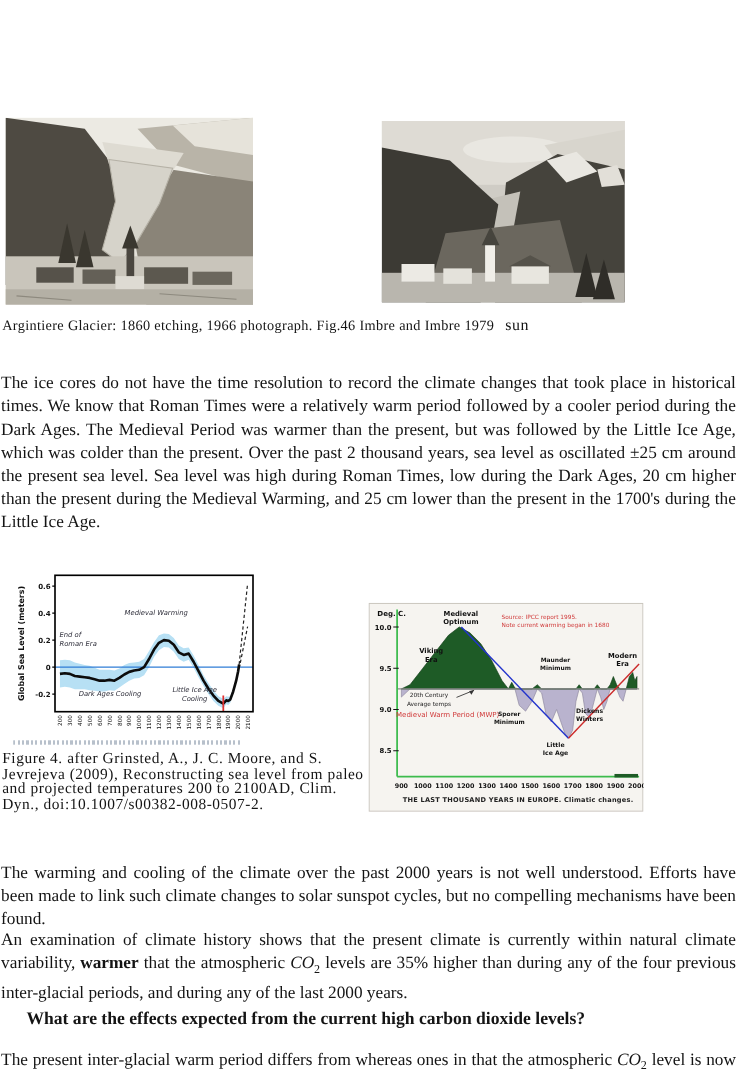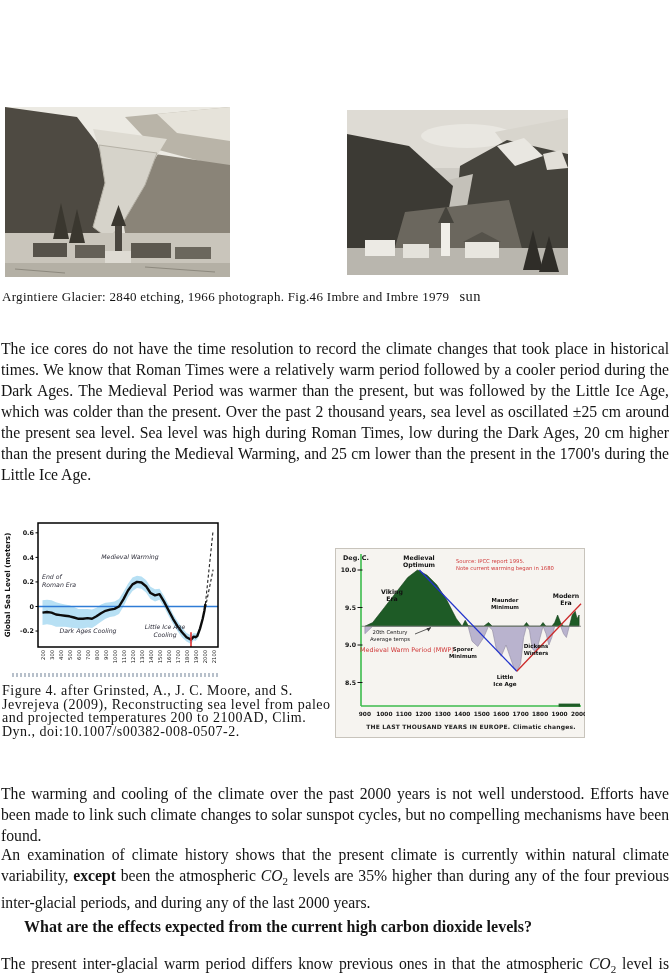--- a/index.html
+++ b/index.html
@@ -14,21 +14,21 @@
   #photo-caption .suffix{font-size:14.5px;letter-spacing:0.5px;margin-left:10px;}
   .para{position:absolute;left:1px;width:668px;font-size:15.7px;line-height:21.1px;text-align:justify;}
   #para1{top:322px;}
   #para2{top:759px;margin-top:24px;}
   #para3{top:828px;}
   #heading{top:900px;font-weight:bold;font-size:16px;margin-left:23px;}
   #para4{top:937px;}
   .m{font-style:italic;}
   .m sub{font-size:11px;font-style:normal;}
   b.x{font-weight:bold;}
-  #fig4-chart{position:absolute;top:519px;left:2px;width:232px;height:158px;}
+  #fig4-chart{position:absolute;top:519px;left:14px;width:232px;height:158px;}
   #fig4-footnote{position:absolute;top:673px;left:12px;width:208px;height:4px;opacity:.55;
      background:repeating-linear-gradient(90deg,#7d8da0 0 2px,#ffffff00 2px 4px);}
   #fig4-caption{position:absolute;top:684px;left:2px;width:338px;font-size:14px;line-height:13.7px;letter-spacing:0.5px;}
   #fig-right{position:absolute;top:548px;left:335px;width:250px;height:218px;}
   svg{display:block;}
   svg text{font-family:"DejaVu Sans",sans-serif;}
 </style>
 </head>
 <body>
 
@@ -76,21 +76,21 @@
     <rect x="118" y="132" width="34" height="16" fill="#e8e6df"></rect>
     <polygon points="116,132 135,122 154,132" fill="#55524a"></polygon>
     <rect x="94" y="112" width="9" height="34" fill="#f0eee8"></rect>
     <polygon points="91,113 107,113 99,96" fill="#46443d"></polygon>
     <polygon points="186,120 196,160 176,160" fill="#2f2d28"></polygon>
     <polygon points="202,126 212,162 192,162" fill="#2f2d28"></polygon>
   </svg>
 </div>
 
 <div id="photo-caption">
-  <span>Argintiere Glacier: 2840 etching, 1966 photograph. Fig.46 Imbre and Imbre 1979</span><span class="suffix">sun</span>
+  <span>Argintiere Glacier: 1860 etching, 1966 photograph. Fig.46 Imbre and Imbre 1979</span><span class="suffix">sun</span>
 </div>
 
 <p class="para" id="para1">The ice cores do not have the time resolution to record the climate changes that took place in historical times. We know that Roman Times were a relatively warm period followed by a cooler period during the Dark Ages. The Medieval Period was warmer than the present, but was followed by the Little Ice Age, which was colder than the present. Over the past 2 thousand years, sea level as oscillated ±25 cm around the present sea level. Sea level was high during Roman Times, low during the Dark Ages, 20 cm higher than the present during the Medieval Warming, and 25 cm lower than the present in the 1700's during the Little Ice Age.</p>
 
 <div id="fig4-chart">
   <svg id="fig4svg" viewBox="0 0 232 158" width="232" height="158">
       <rect x="36" y="4" width="180" height="124" fill="#ffffff"></rect>
       <polygon points="40.5,81.3 45.0,80.7 49.5,81.3 54.0,83.2 58.5,84.4 63.0,85.6 67.5,86.3 72.0,88.1 76.5,89.9 81.0,89.9 85.5,89.9 90.0,90.6 94.5,88.7 99.0,85.6 103.5,83.8 108.0,83.2 112.5,82.6 117.0,80.1 121.5,72.8 126.0,64.8 130.5,58.6 135.0,56.8 139.5,57.4 144.0,61.1 148.5,67.8 153.0,70.3 157.5,69.7 162.0,77.0 166.5,85.6 171.0,94.9 175.5,102.2 180.0,108.4 184.5,113.9 189.0,116.3 191.7,113.9 193.5,114.5 195.3,113.9 198.0,107.1 200.7,97.9 202.5,89.9 203.4,83.8 203.4,86.3 202.5,92.4 200.7,101.6 198.0,112.0 195.3,120.0 193.5,121.9 191.7,121.2 189.0,124.9 184.5,122.5 180.0,118.2 175.5,112.0 171.0,104.7 166.5,96.7 162.0,88.1 157.5,80.7 153.0,82.6 148.5,80.1 144.0,73.4 139.5,69.7 135.0,69.1 130.5,72.1 126.0,78.3 121.5,87.5 117.0,94.9 112.5,97.3 108.0,97.9 103.5,99.8 99.0,102.8 94.5,105.9 90.0,109.0 85.5,108.4 81.0,109.6 76.5,109.6 72.0,109.0 67.5,108.4 63.0,107.7 58.5,107.7 54.0,107.7 49.5,105.9 45.0,105.3 40.5,105.9" fill="#b7e0f4"></polygon>
       <line x1="36" x2="216" y1="87.48514851485149" y2="87.48514851485149" stroke="#2f7cd6" stroke-width="1.3"></line>
       <polyline points="203.4,85.0 211.1,11.4" fill="none" stroke="#222" stroke-width="1.1" stroke-dasharray="3,2.3"></polyline>
@@ -192,17 +192,17 @@
       <text x="128" y="110.4" text-anchor="middle" font-size="5.4" font-weight="bold" fill="#111111">Minimum</text>
       <text x="170" y="131" text-anchor="middle" font-size="5.6" font-weight="bold" fill="#111111">Little</text>
       <text x="170" y="138.4" text-anchor="middle" font-size="5.6" font-weight="bold" fill="#111111">Ice Age</text>
       <text x="201" y="100" text-anchor="middle" font-size="5.6" font-weight="bold" fill="#111111">Dickens</text>
       <text x="201" y="107.4" text-anchor="middle" font-size="5.6" font-weight="bold" fill="#111111">Winters</text>
     </svg>
 </div>
 
 <p class="para" id="para2">The warming and cooling of the climate over the past 2000 years is not well understood. Efforts have been made to link such climate changes to solar sunspot cycles, but no compelling mechanisms have been found.</p>
 
-<p class="para" id="para3"><span>An examination of climate history shows that the present climate is currently within natural climate variability, </span><b class="x">except</b><span> been the atmospheric </span><span class="m"><span>CO</span><sub>2</sub></span><span> levels are 35% higher than during any of the four previous inter-glacial periods, and during any of the last 2000 years.</span></p>
+<p class="para" id="para3"><span>An examination of climate history shows that the present climate is currently within natural climate variability, </span><b class="x">warmer</b><span> that the atmospheric </span><span class="m"><span>CO</span><sub>2</sub></span><span> levels are 35% higher than during any of the four previous inter-glacial periods, and during any of the last 2000 years.</span></p>
 
 <p class="para" id="heading">What are the effects expected from the current high carbon dioxide levels?</p>
 
-<p class="para" id="para4"><span>The present inter-glacial warm period differs know previous ones in that the atmospheric </span><span class="m"><span>CO</span><sub>2</sub></span><span> level is now 400 ppm (parts per million by volume), whereas the atmospheric </span></p>
+<p class="para" id="para4"><span>The present inter-glacial warm period differs from whereas ones in that the atmospheric </span><span class="m"><span>CO</span><sub>2</sub></span><span> level is now 400 ppm (parts per million by volume), whereas the atmospheric </span></p>
 
 </body></html>

